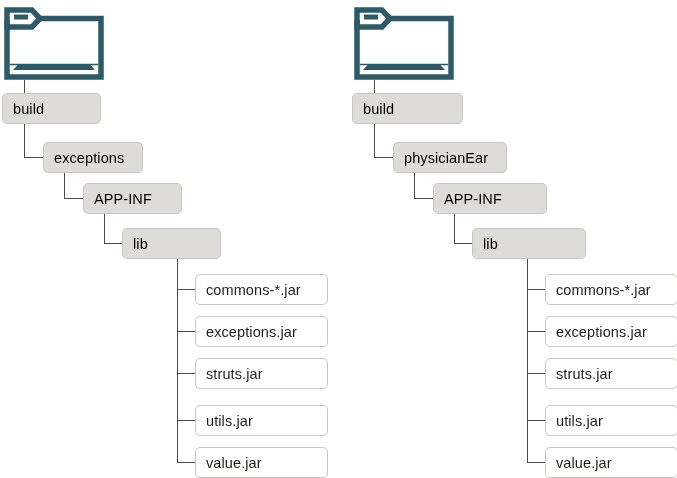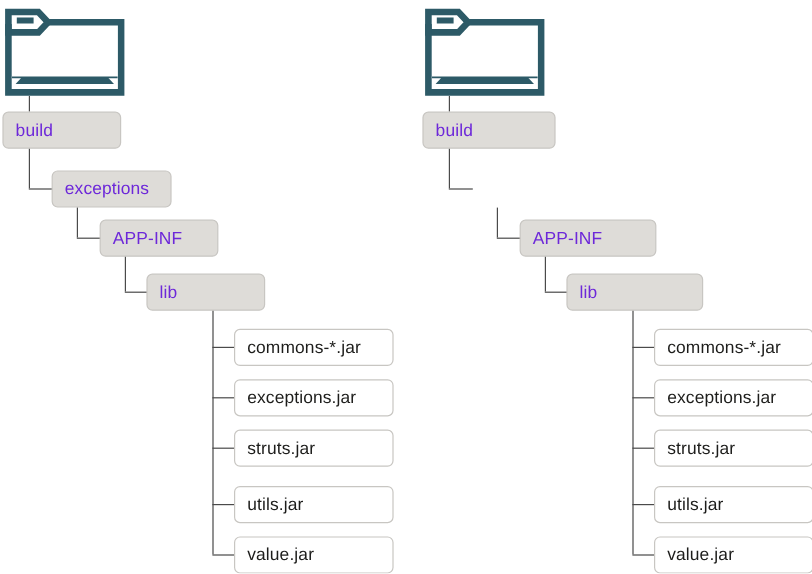--- a/index.html
+++ b/index.html
@@ -47,21 +47,21 @@
     position: absolute;
     box-sizing: border-box;
     height: 31px;
     background: #dedcd8;
     border: 1px solid #c8c6c2;
     border-radius: 5px;
     display: flex;
     align-items: center;
     padding-left: 10px;
     font-size: 14.5px;
-    color: #6d28d9;
+    color: #000000;
     letter-spacing: 0.1px;
     white-space: nowrap;
   }
 
   
   .leaf {
     position: absolute;
     box-sizing: border-box;
     width: 133px;
     height: 31px;
@@ -158,20 +158,23 @@
 
   <div class="line-v" style="left:24px; top:80px; height:13px;"></div>
 
   <div class="node" style="left:2px; top:93px; width:111px;">
     <span>build</span>
   </div>
 
   <div class="line-v" style="left:24px; top:124px; height:33px;"></div>
   <div class="line-h" style="left:24px; top:157px; width:20px;"></div>
 
+  <div class="node" style="left:43px; top:142px; width:114px;">
+    <span>physicianEar</span>
+  </div>
 
   <div class="line-v" style="left:64px; top:173px; height:25px;"></div>
   <div class="line-h" style="left:64px; top:198px; width:20px;"></div>
 
   <div class="node" style="left:83px; top:183px; width:114px;">
     <span>APP-INF</span>
   </div>
 
   <div class="line-v" style="left:104px; top:214px; height:29px;"></div>
   <div class="line-h" style="left:104px; top:243px; width:19px;"></div>

